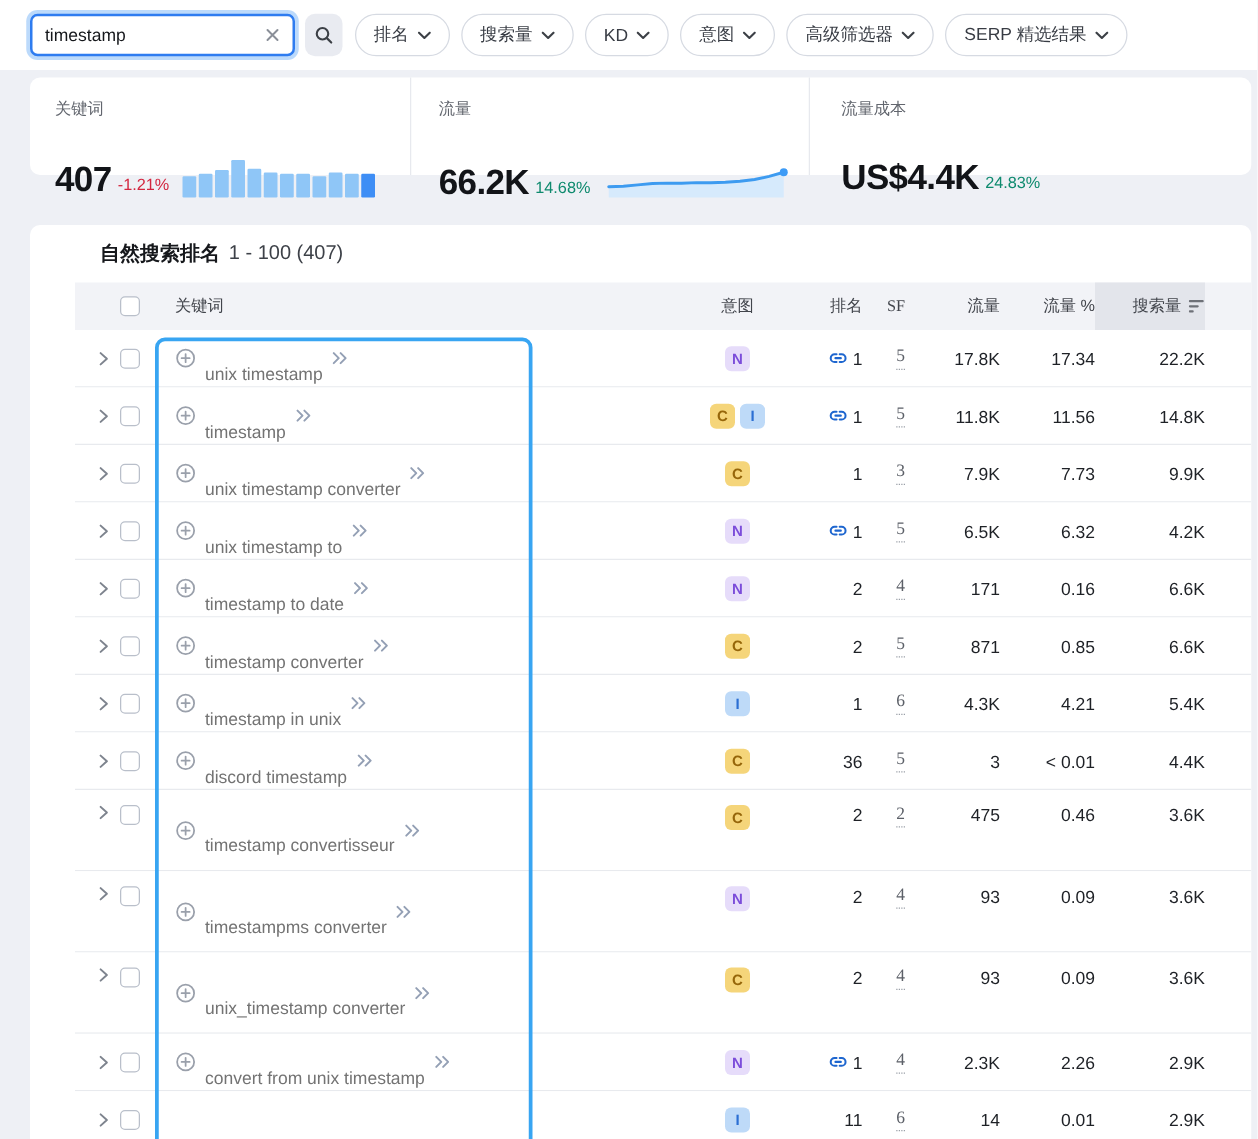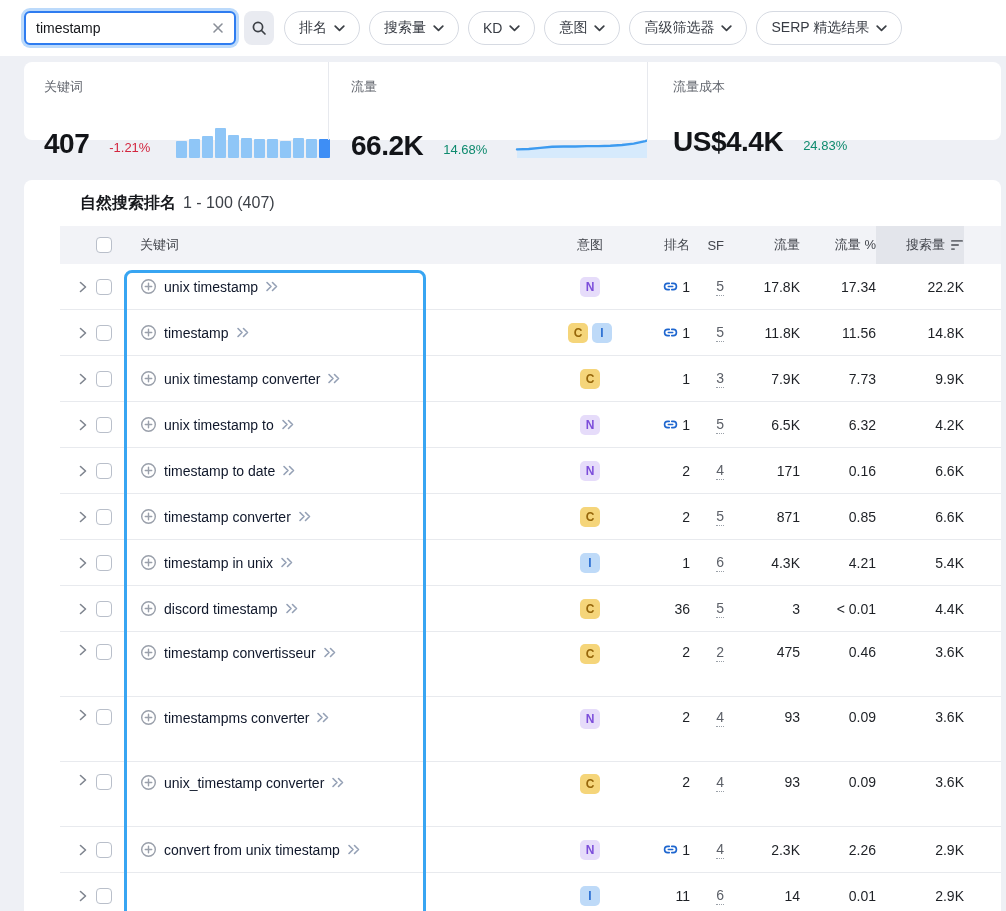--- a/index.html
+++ b/index.html
@@ -19,21 +19,21 @@
   .pill { height:34px; border:1px solid #d6dae2; border-radius:17px; background:#fff; padding:0 14px;
     display:flex; align-items:center; gap:7px; font-size:14px; color:#383c44; cursor:pointer; white-space:nowrap; }
 
   
   .card { position:absolute; left:24px; width:977px; background:#fff; border-radius:8px; }
   .stats-card { top:62px; height:78px; display:flex; }
   .stat { padding:16px 0 0 20px; position:relative; }
   .stat + .stat { border-left:1px solid #e7e9ee; }
   .s1 { width:304px; } .s2 { width:319px; padding-left:22px; } .s3 { flex:1; padding-left:25px; }
   .stat-label { font-size:13px; color:#62666e; margin-bottom:5px; }
-  .stat-row { display:flex; align-items:flex-end; gap:20px;margin-top:32px; }
+  .stat-row { display:flex; align-items:flex-end; gap:5px;margin-top:32px; }
   .stat-value { font-size:28px; line-height:28px; font-weight:bold; color:#121418; letter-spacing:-0.5px; }
   .stat-change { font-size:13px; line-height:16px; padding-bottom:2px; }
   .neg { color:#d3263f; } .pos { color:#0e8a6e; }
   .kwbars { display:flex; align-items:flex-end; gap:2px; height:30px; margin-left:6px; }
   .kwbars .bar { width:11px; background:#8fc6f7; border-radius:1px; }
   .kwbars .bar.last { background:#3e8ef5; }
   .spark { margin-left:6px; }
 
   
   .table-card { top:180px; height:746px; border-radius:8px 8px 0 0; overflow:hidden;padding-left:36px; }
@@ -48,30 +48,30 @@
     height:46px; font-size:14px; background:#fff; }
   .trow.tall { height:65px; align-items:flex-start; }
   .trow.tall .cell { margin-top:12px; }
   .cell { display:flex; align-items:center; }
   .c-exp { width:26px; justify-content:center; cursor:pointer; }
   .c-check { width:28px; }
   .c-kw { width:302px; gap:7px; padding-left:16px; }
   .c-spacer { flex:1; }
   .c-intent { width:90px; justify-content:center; gap:4px; }
   .c-pos { width:55px; justify-content:flex-end; gap:4px; }
-  .c-sf { width:34px; justify-content:flex-end; }
+  .c-sf { width:34px; justify-content:flex-end;font-family:Liberation Serif, serif; }
   .c-traffic { width:76px; justify-content:flex-end; }
   .c-tpct { width:76px; justify-content:flex-end; }
   .c-vol { width:88px; justify-content:flex-end; gap:6px; }
   .c-end { width:37px; }
   .thead .c-kw { padding-left:16px; }
   .thead .c-vol { background:#e3e5eb; cursor:pointer; }
   .num { color:#1e2126; }
   .checkbox { width:16px; height:16px; border:1px solid #b9bfca; border-radius:4px; background:#fff; cursor:pointer; display:inline-block; }
-  .kw-link { color:#0f172a; cursor:pointer; white-space:nowrap; }
+  .kw-link { color:#737373; cursor:pointer; white-space:nowrap;margin-top:24px; }
   .plus, .dbl, .linkic { display:flex; align-items:center; cursor:pointer; }
   .badge { width:20px; height:20px; border-radius:5px; display:inline-flex; align-items:center;
     justify-content:center; font-size:12px; font-weight:bold; }
   .sf { color:#5c6068; border-bottom:1px dotted #9aa0a8; padding-bottom:1px; cursor:default; }
   .tbody { position:relative; }
   .kw-highlight { position:absolute; left:64px; top:6px; width:302px; height:650px;
     border:3px solid #38a5f2; border-radius:8px; pointer-events:none; z-index:5; }
 </style>
 </head>
 <body>

